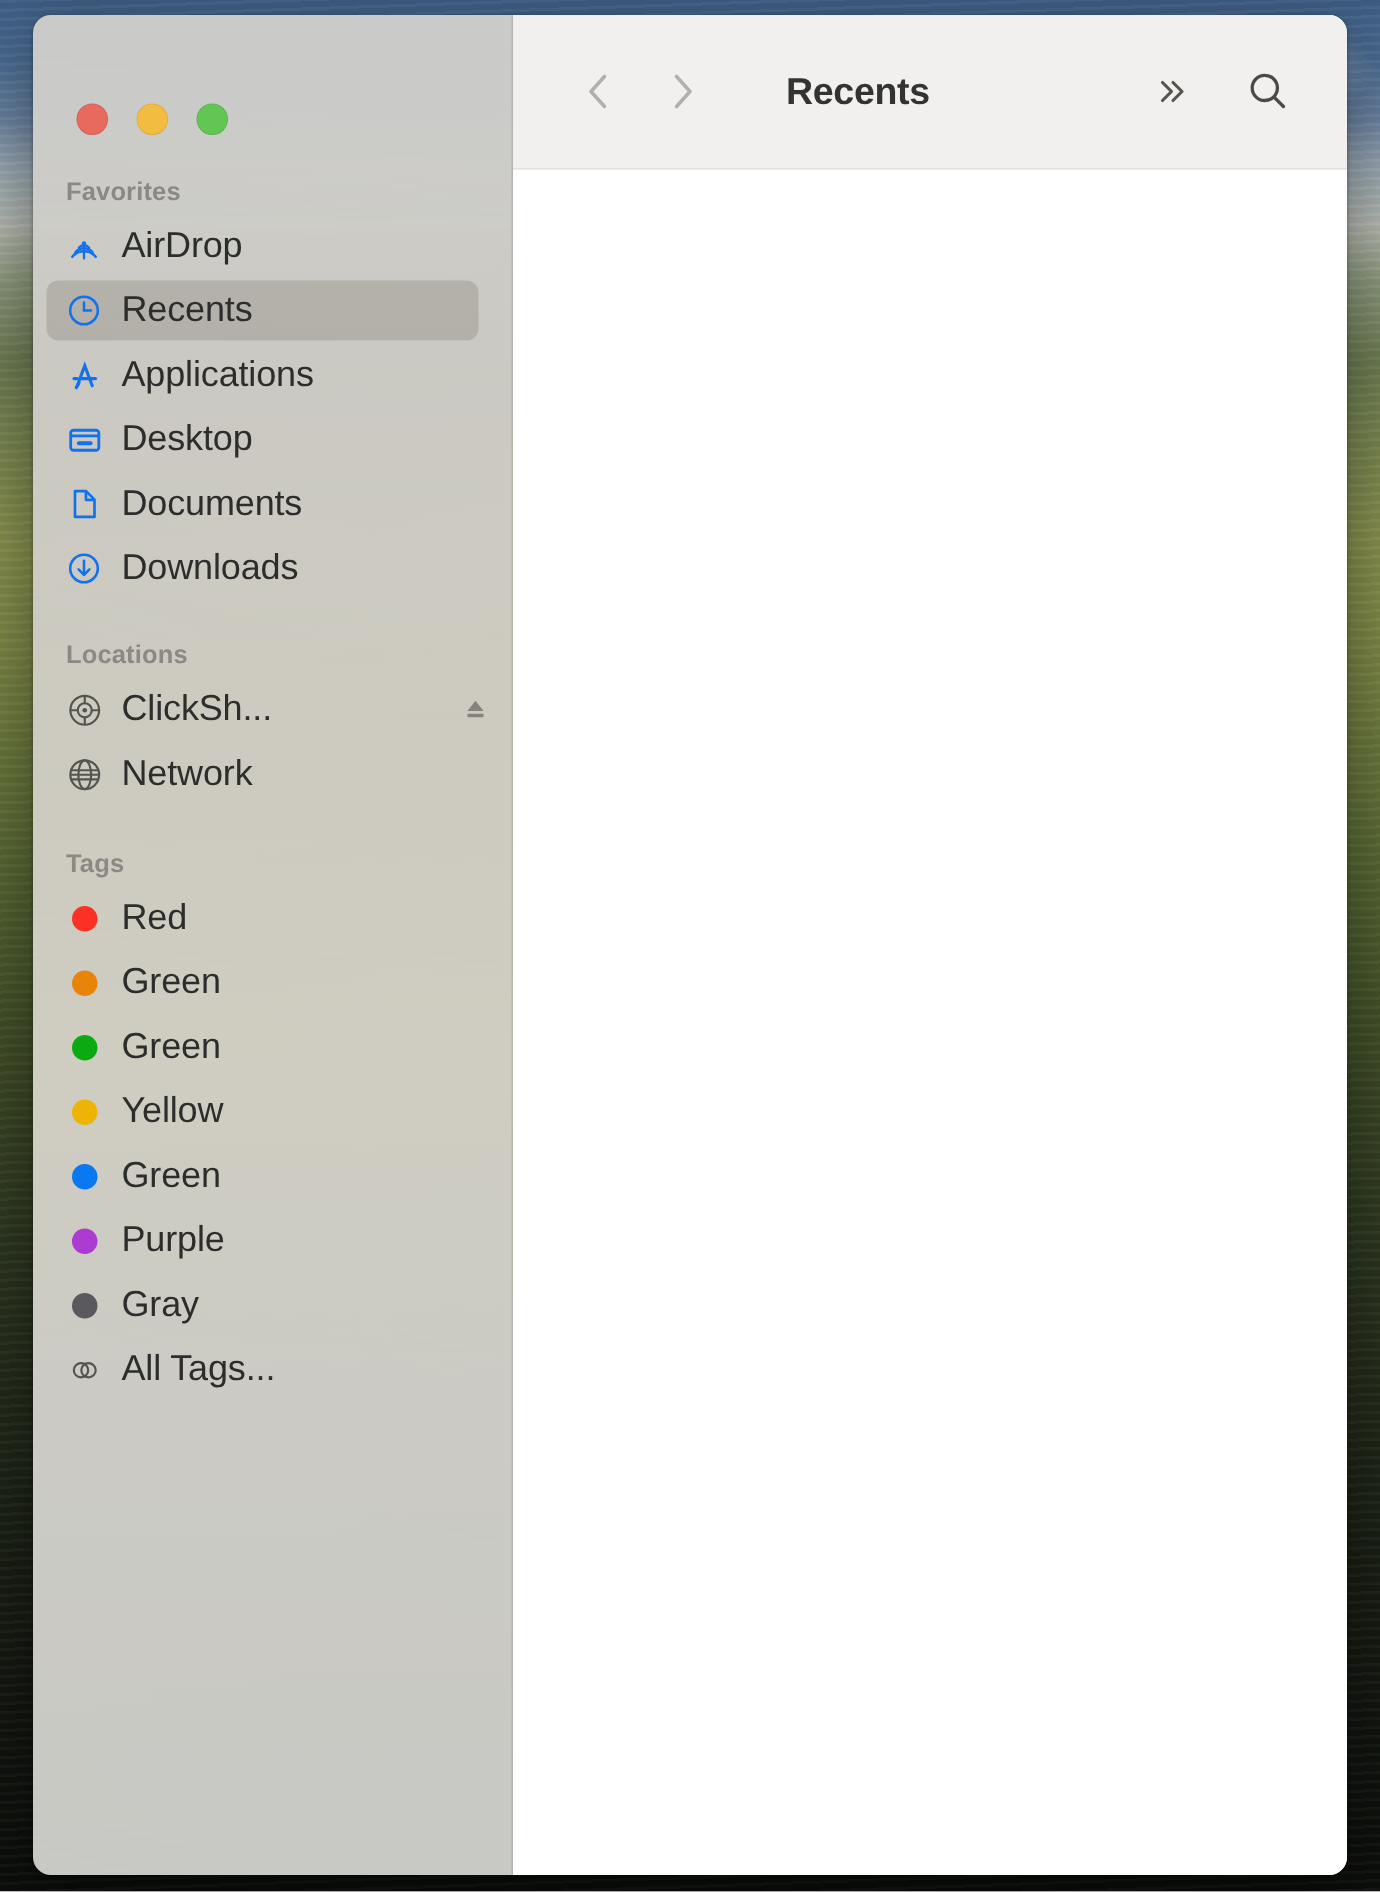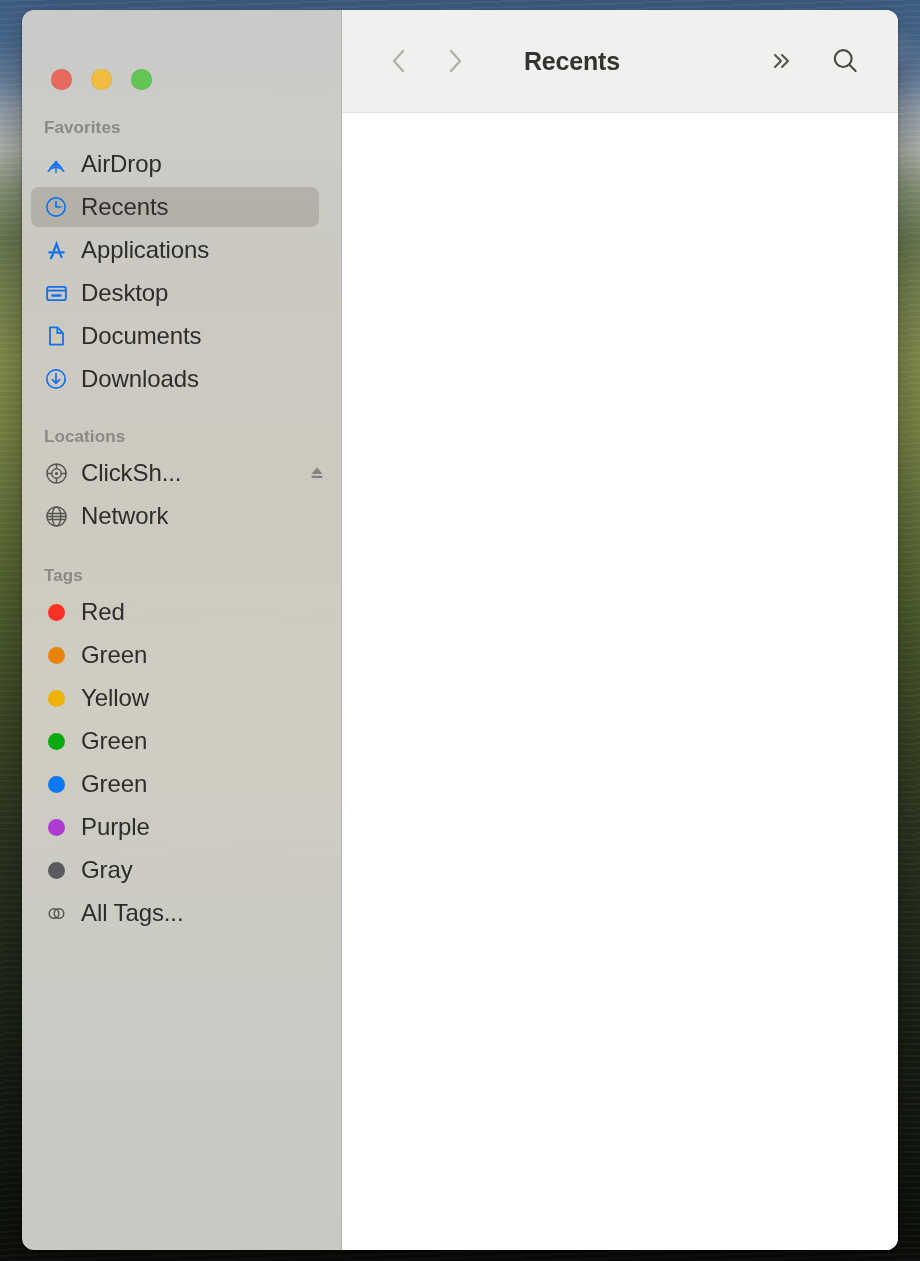--- a/index.html
+++ b/index.html
@@ -319,30 +319,30 @@
 
         <div class="sidebar-item">
           <span class="sidebar-icon">
             <span class="tag-dot" style="background:#E8840A"></span>
           </span>
           <span class="sidebar-label">Green</span>
         </div>
 
         <div class="sidebar-item">
           <span class="sidebar-icon">
+            <span class="tag-dot" style="background:#0CAA12"></span>
+          </span>
+          <span class="sidebar-label">Green</span>
+        </div>
+
+        <div class="sidebar-item">
+          <span class="sidebar-icon">
             <span class="tag-dot" style="background:#EDB406"></span>
           </span>
           <span class="sidebar-label">Yellow</span>
-        </div>
-
-        <div class="sidebar-item">
-          <span class="sidebar-icon">
-            <span class="tag-dot" style="background:#0CAA12"></span>
-          </span>
-          <span class="sidebar-label">Green</span>
         </div>
 
         <div class="sidebar-item">
           <span class="sidebar-icon">
             <span class="tag-dot" style="background:#0A78F0"></span>
           </span>
           <span class="sidebar-label">Green</span>
         </div>
 
         <div class="sidebar-item">

